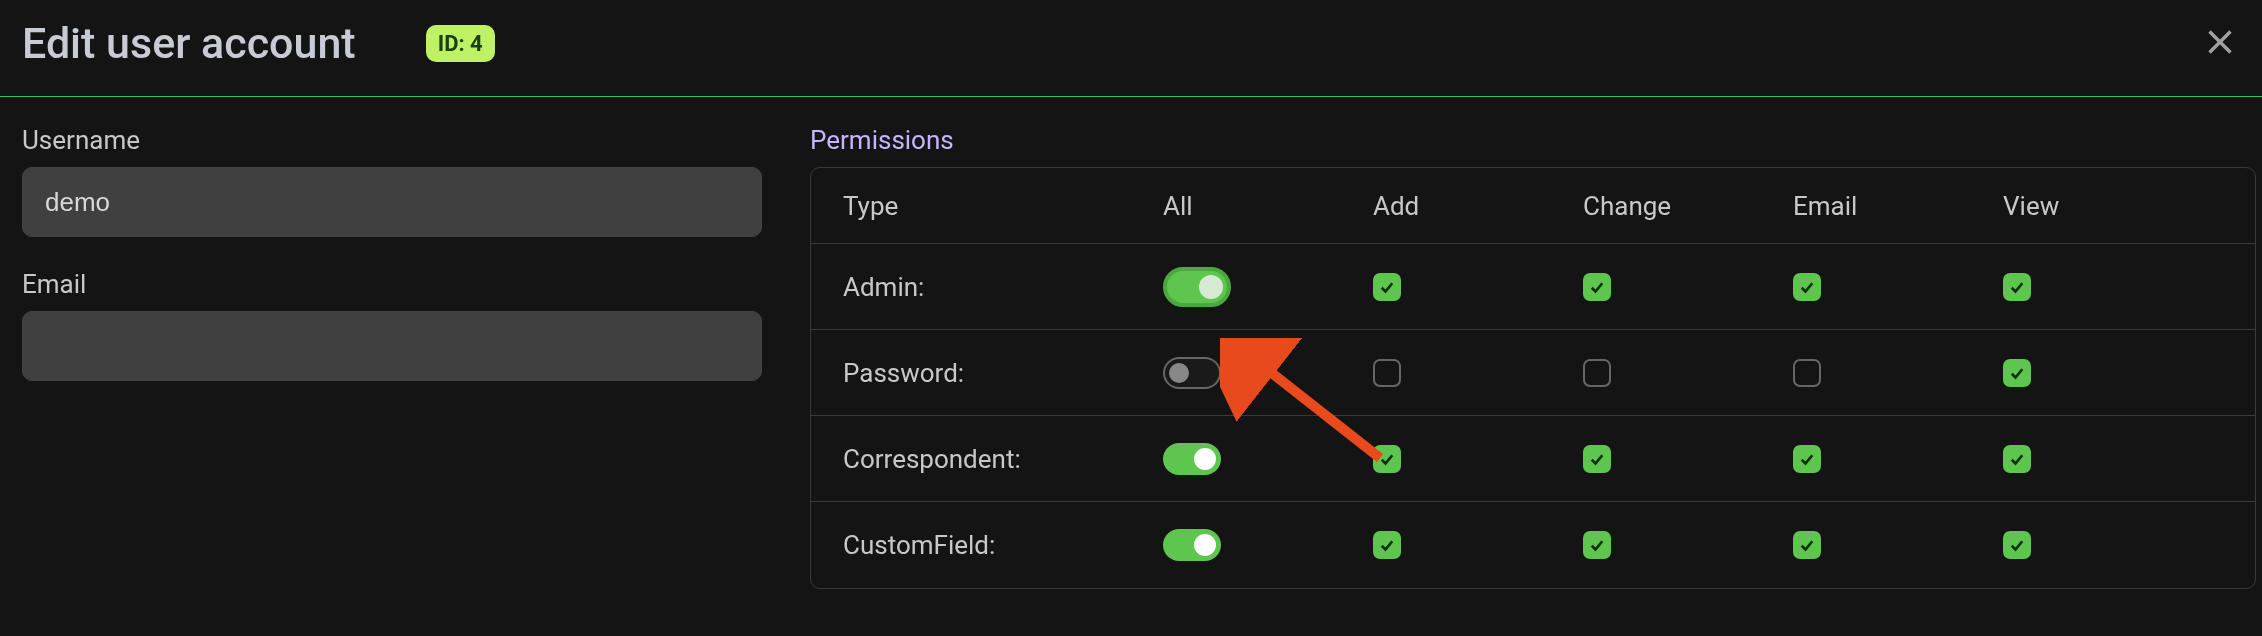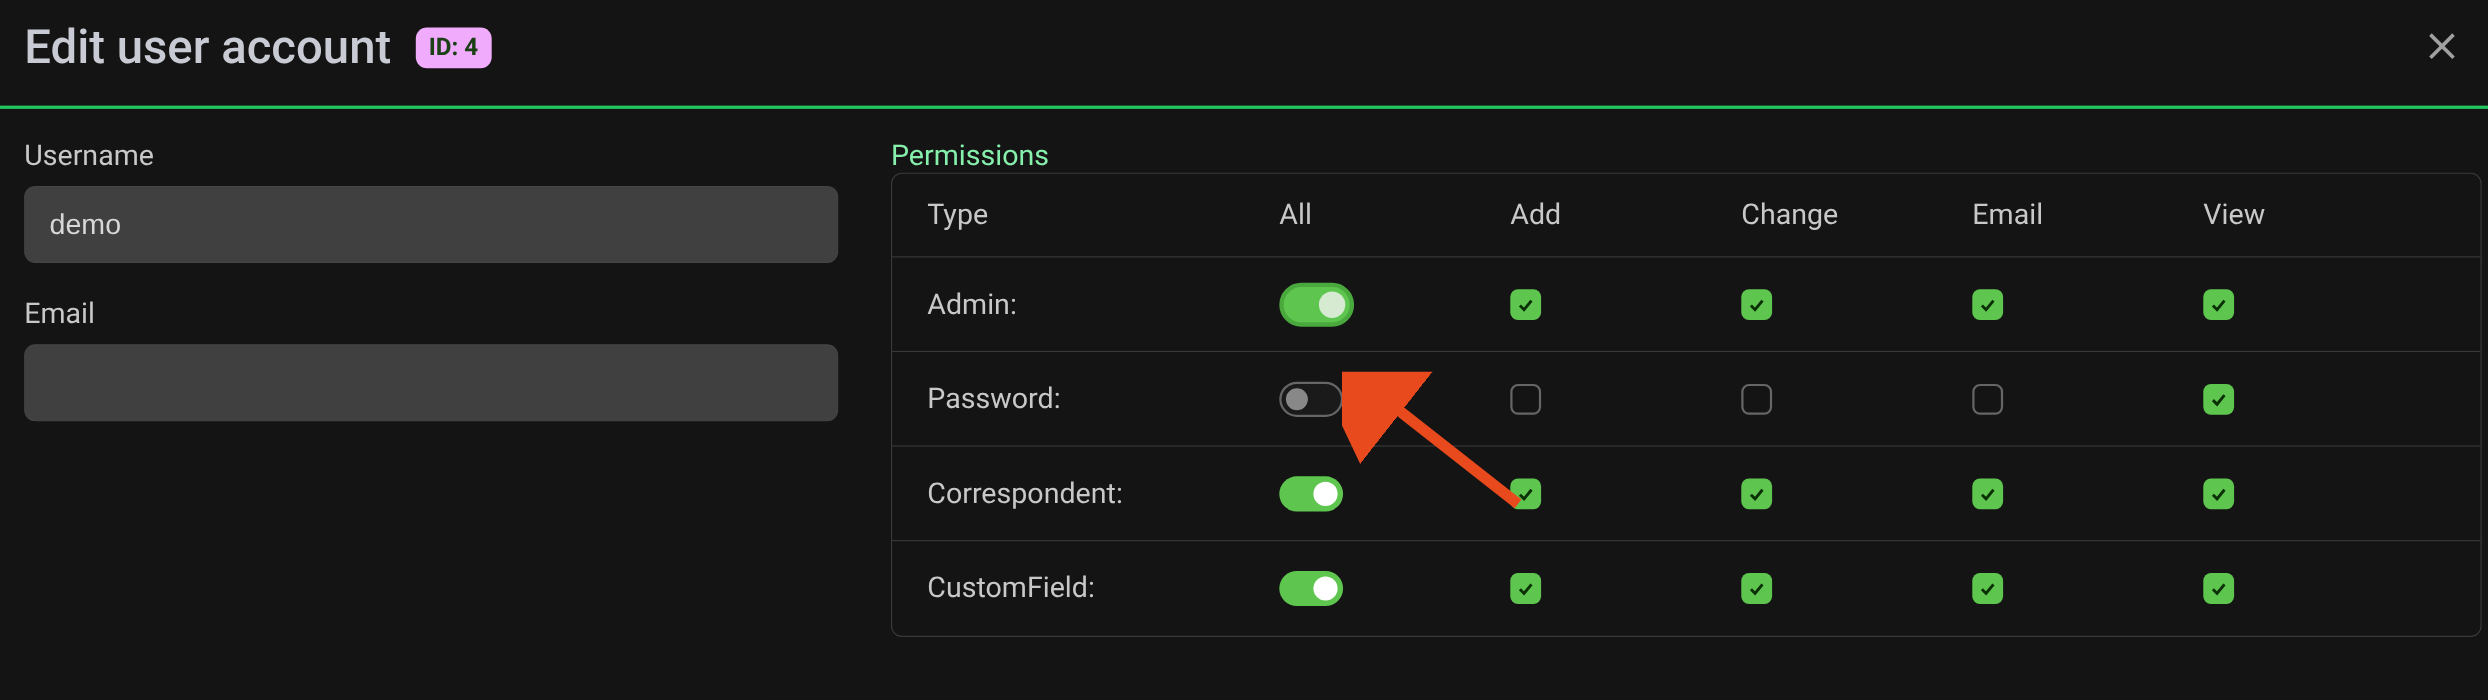--- a/index.html
+++ b/index.html
@@ -12,30 +12,31 @@
     color: #c8c8c8;
     font-family: -apple-system, BlinkMacSystemFont, "Segoe UI", Roboto, Helvetica, Arial, sans-serif;
     width: 2262px;
     height: 636px;
     overflow: hidden;
   }
   .header {
     display: flex;
     align-items: center;
     padding: 18px 22px 28px 22px;
-    border-bottom: 3px solid #22c55e;
+    border-bottom: 1px solid #22c55e;
     position: relative;
+    gap: 48px;
   }
   .title {
     font-size: 43px;
     font-weight: 500;
     color: #c9cbd4;
   }
   .id-badge {
-    background: #f0abfc;
+    background: #bef264;
     color: #1a4014;
     font-size: 22px;
     font-weight: 700;
     padding: 6px 12px;
     border-radius: 10px;
     margin-left: 22px;
   }
   .close-btn {
     position: absolute;
     right: 24px;
@@ -75,22 +76,22 @@
     background: #404040;
     border: 1px solid #444;
     border-radius: 10px;
     padding: 16px 22px;
     font-size: 26px;
     color: #d8d8d8;
     height: 70px;
   }
   .permissions-label {
     font-size: 26px;
-    color: #86efac;
-    margin-bottom: 0;
+    color: #c4b5fd;
+    margin-bottom: 12px;
   }
   .permissions-table {
     border: 1px solid #3a3a3a;
     border-radius: 10px;
     overflow: hidden;
   }
   .perm-row {
     display: flex;
     align-items: center;
     border-bottom: 1px solid #3a3a3a;

